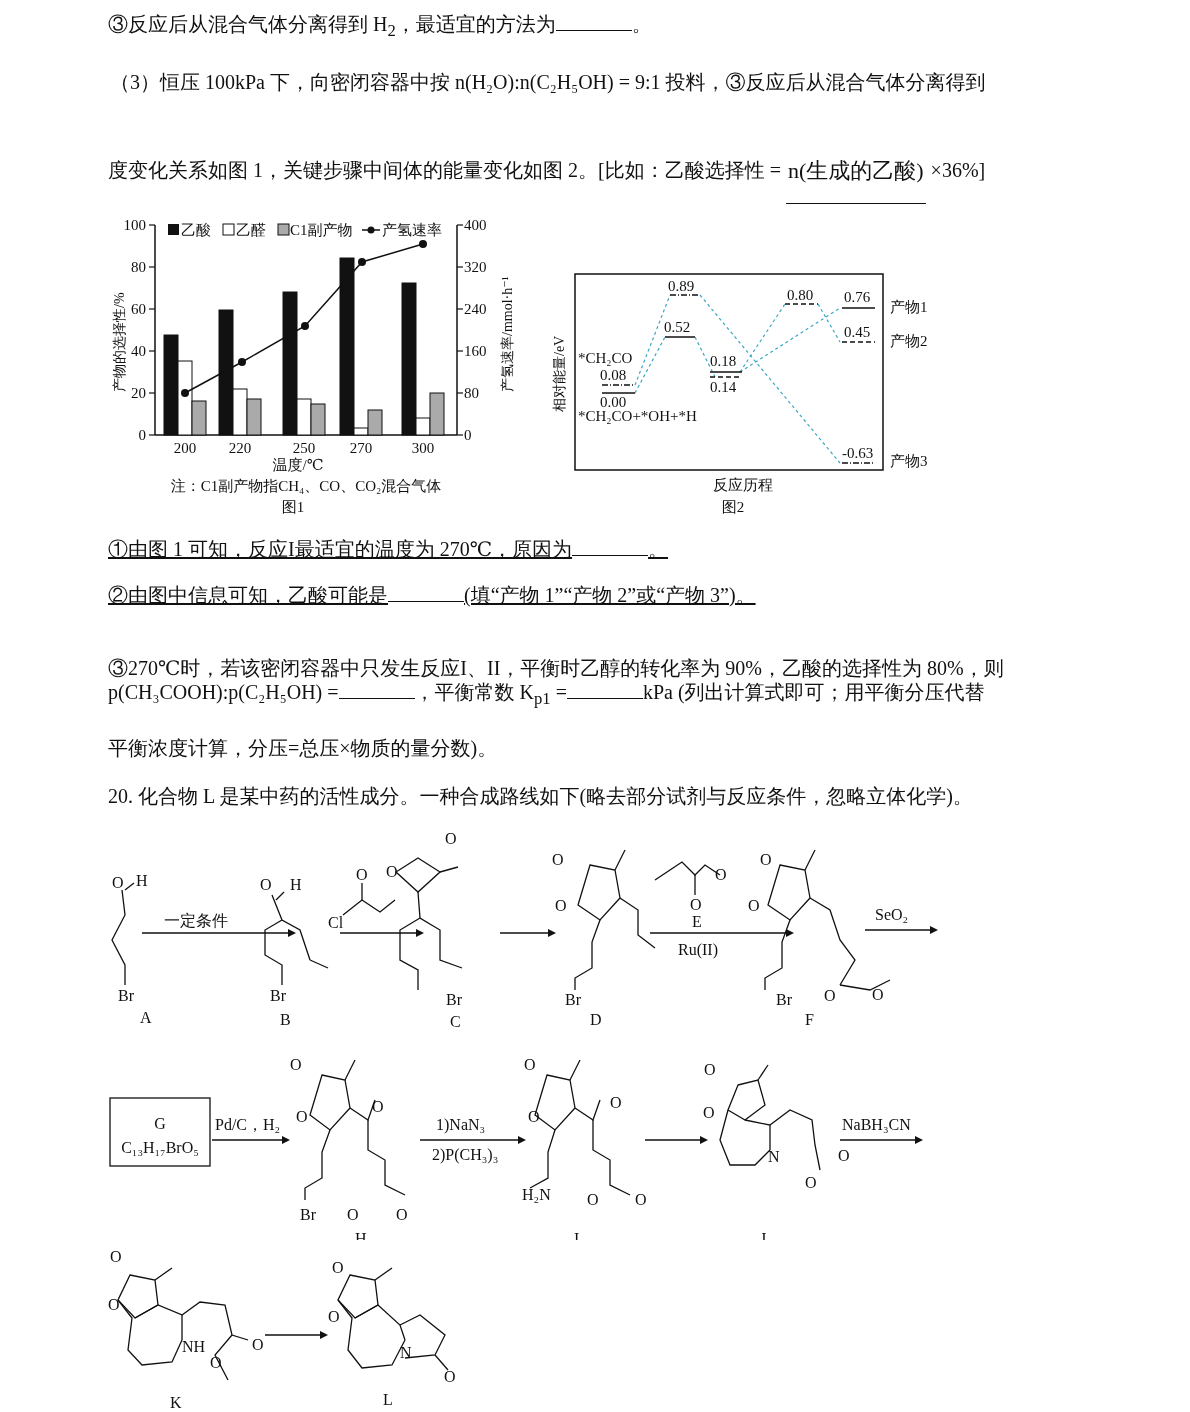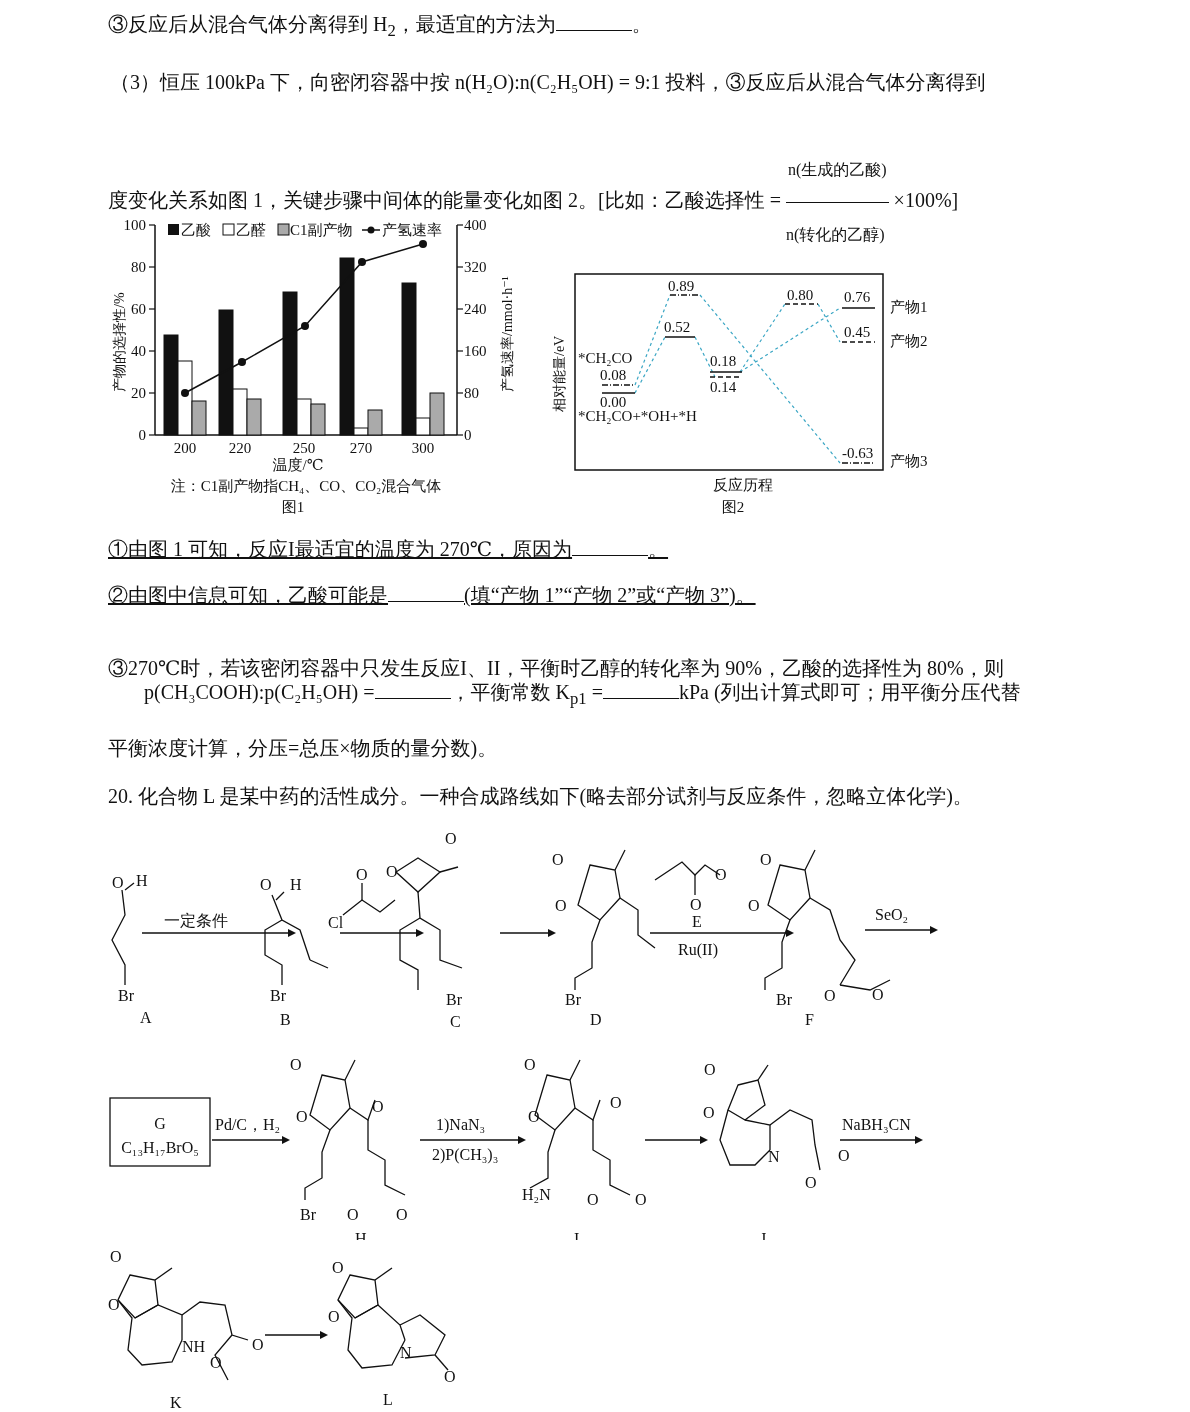--- a/index.html
+++ b/index.html
@@ -1,20 +1,20 @@
 <!DOCTYPE html>
 <html><head>
 <meta charset="utf-8">
 <style>
   html,body{margin:0;padding:0;background:#fff;}
   body{width:1190px;height:1412px;position:relative;overflow:hidden;font-family:"Liberation Serif","DejaVu Serif",serif;color:#111;}
   .abs{position:absolute;}
   .line{position:absolute;font-size:20px;white-space:nowrap;line-height:21px;}
   .blank{display:inline-block;border-bottom:1px solid #111;width:76px;height:18px;vertical-align:baseline;}
-  .frac{display:inline-block;vertical-align:middle;text-align:left;font-size:16px;}
+  .frac{display:inline-block;vertical-align:middle;text-align:right;font-size:22px;}
   .frac .num{display:block;border-bottom:1.5px solid #111;padding:0 2px 2px;}
   .frac .den{display:block;padding-top:2px;}
   .big{font-size:20px;}
   svg text{font-family:"Liberation Serif","DejaVu Serif",serif;}
 </style>
 </head>
 <body>
 
 <div class="line" style="left:108px;top:12px;">
   <span>③反应后从混合气体分离得到 H</span><sub>2</sub><span>，最适宜的方法为</span><span class="blank"></span><span>。</span>
@@ -23,23 +23,22 @@
 <div class="line" style="left:110px;top:72px;">
   <span>（3）恒压 100kPa 下，向密闭容器中按</span>
   <span class="big">n(H₂O):n(C₂H₅OH) = 9:1</span>
   <span>投料，③反应后从混合气体分离得到</span>
 </div>
 
 <div class="line" style="left:108px;top:140px;line-height:60px;">
   <span>度变化关系如图 1，关键步骤中间体的能量变化如图 2。[比如：乙酸选择性 =</span>
   <span class="frac">
     <span class="num">n(生成的乙酸)</span>
-    <span class="den">n(转化的乙醇)</span>
   </span>
-  <span class="big">×100%]</span>
+  <span class="big">×36%]</span>
 </div>
 
 <svg class="abs" style="left:100px;top:212px;" width="420" height="310" viewBox="0 0 420 310">
 
   <g stroke="#111" stroke-width="1.5" fill="none">
     <line x1="55" y1="13" x2="55" y2="223"></line>
     <line x1="55" y1="223" x2="357" y2="223"></line>
     <line x1="357" y1="13" x2="357" y2="223"></line>
   </g>
   <g stroke="#111" stroke-width="1.2">
@@ -180,21 +179,21 @@
 
 <div class="line" style="left:108px;top:537px;text-decoration:underline;">
   <span>①由图 1 可知，反应I最适宜的温度为 270℃，原因为</span><span class="blank"></span><span>。</span>
 </div>
 <div class="line" style="left:108px;top:583px;text-decoration:underline;">
   <span>②由图中信息可知，乙酸可能是</span><span class="blank"></span><span>(填“产物 1”“产物 2”或“产物 3”)。</span>
 </div>
 <div class="line" style="left:108px;top:658px;">
   <span>③270℃时，若该密闭容器中只发生反应I、II，平衡时乙醇的转化率为 90%，乙酸的选择性为 80%，则</span>
 </div>
-<div class="line" style="left:108px;top:680px;margin-left:36px;">
+<div class="line" style="left:108px;top:680px;">
   <span class="big">p(CH₃COOH):p(C₂H₅OH) =</span><span class="blank"></span><span>，平衡常数 K</span><sub>p1</sub><span> =</span><span class="blank"></span><span class="big">kPa (列出计算式即可；用平衡分压代替</span>
 </div>
 <div class="line" style="left:108px;top:738px;">
   <span>平衡浓度计算，分压=总压×物质的量分数)。</span>
 </div>
 <div class="line" style="left:108px;top:786px;">
   <span>20. 化合物 L 是某中药的活性成分。一种合成路线如下(略去部分试剂与反应条件，忽略立体化学)。</span>
 </div>
 
 <svg class="abs" style="left:100px;top:820px;" width="850" height="220" viewBox="0 0 850 220">

